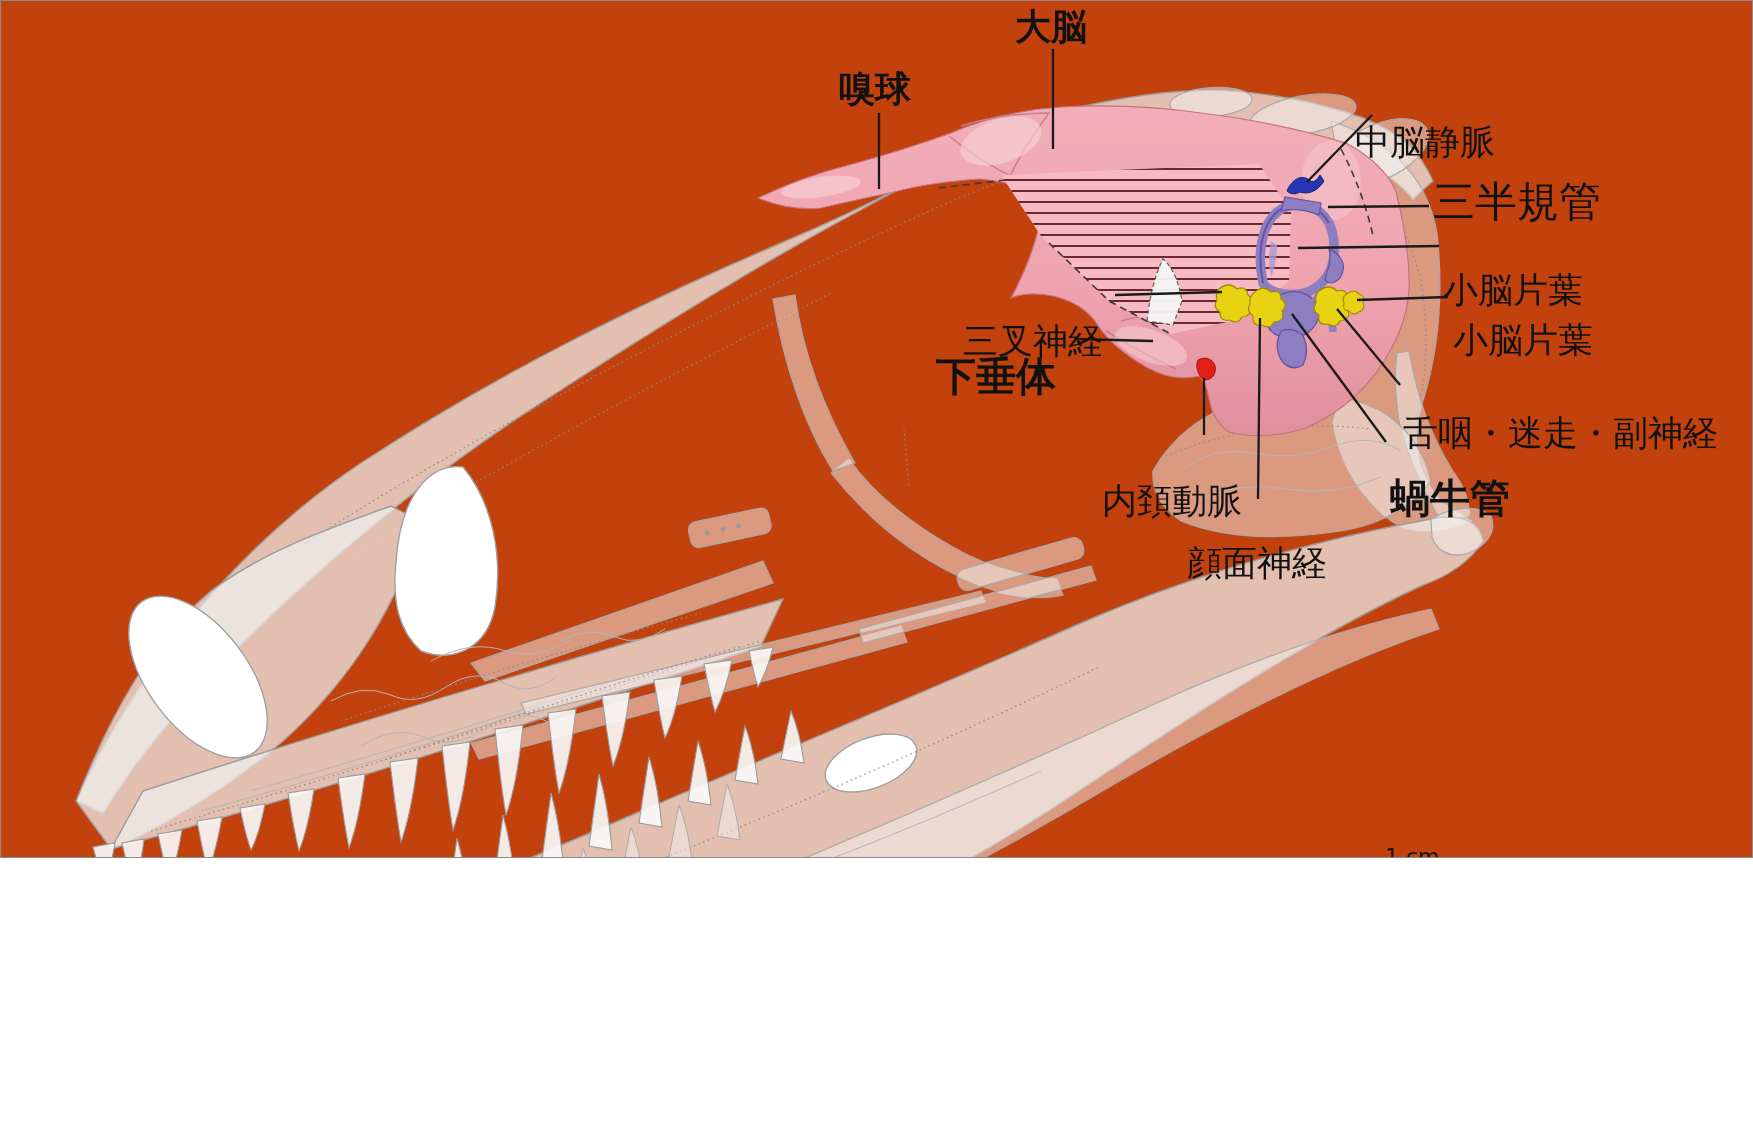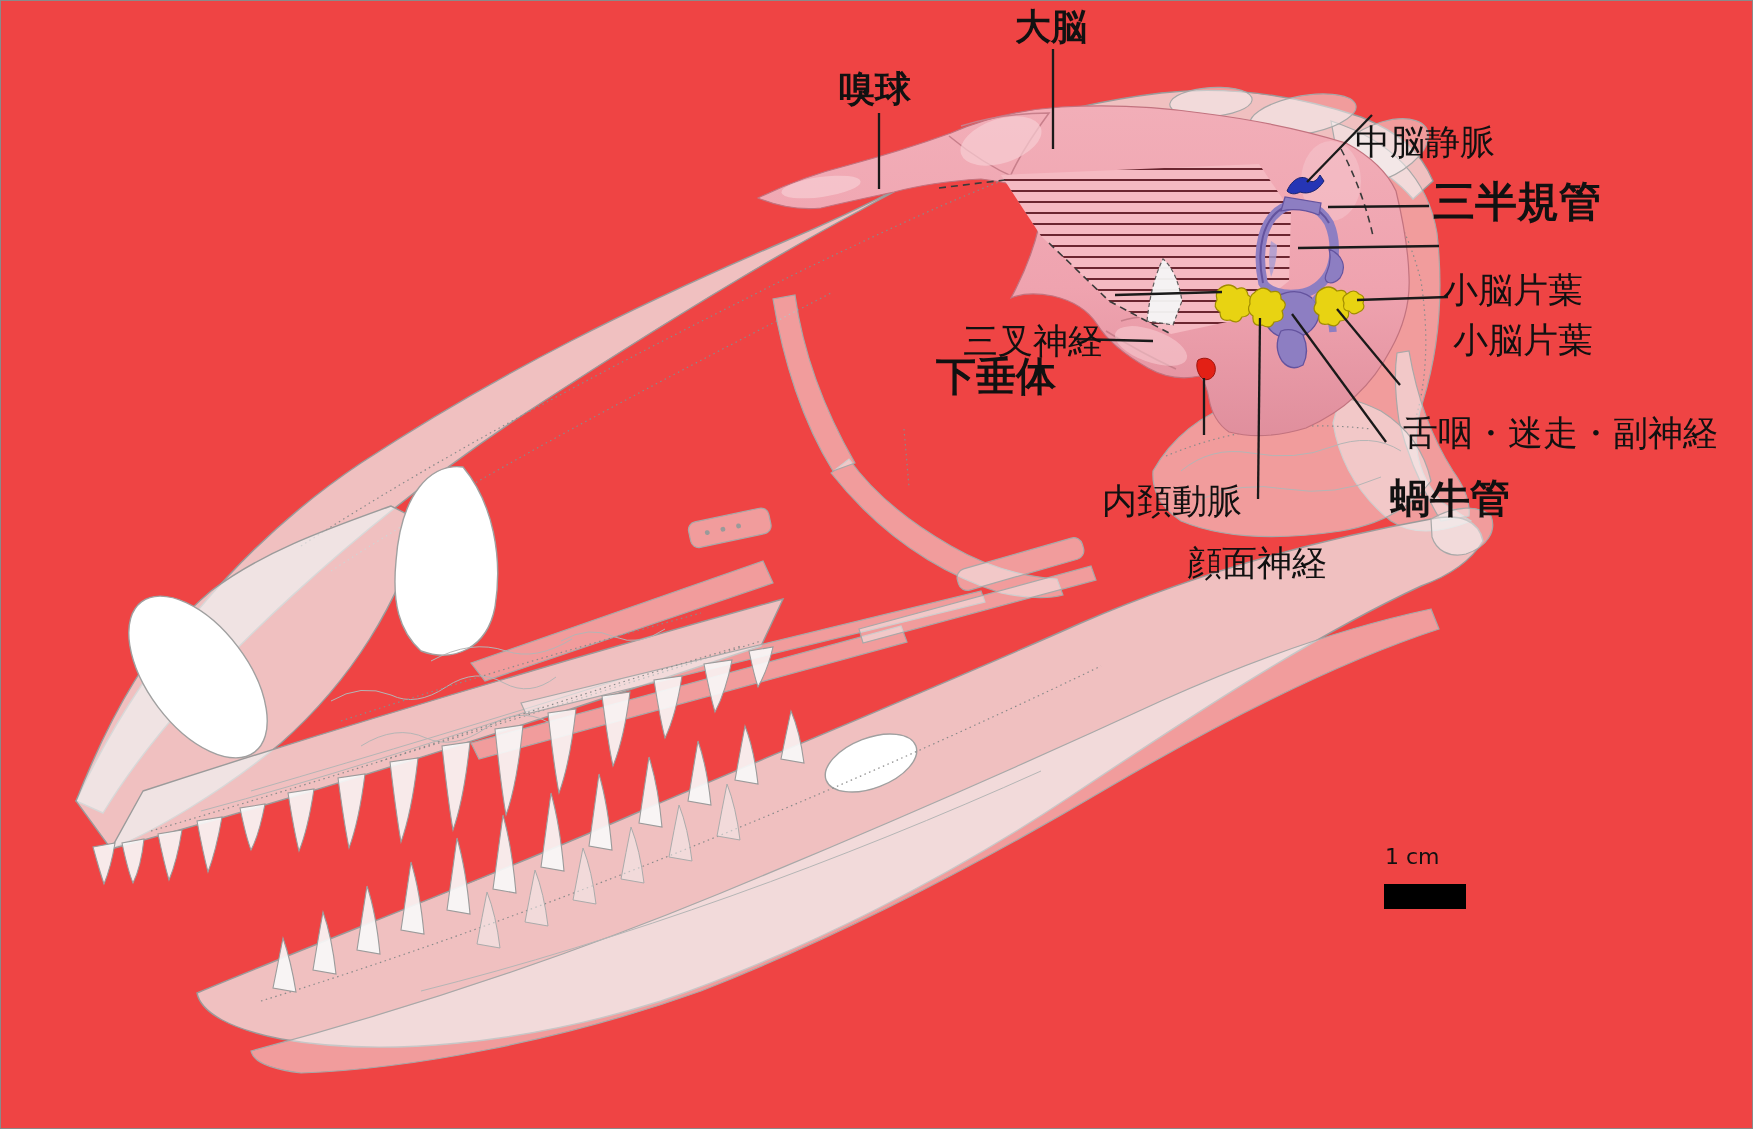--- a/index.html
+++ b/index.html
@@ -1,26 +1,26 @@
 <!DOCTYPE html>
 <html><head>
 <meta charset="utf-8">
 <style>
   html,body{margin:0;padding:0;background:#fff;}
-  #stage{position:relative;width:1753px;height:1129px;background:#ef4444;
+  #stage{position:relative;width:1753px;height:858px;background:#c2410c;
          border:1px solid #8a8a8a;box-sizing:border-box;overflow:hidden;
          font-family:"DejaVu Sans",sans-serif;}
   svg{position:absolute;left:0;top:0;}
   .lbl{position:absolute;color:#111;line-height:1;white-space:nowrap;
        font-family:"DejaVu Sans",sans-serif;font-weight:500;}
   .fs29{font-size:35px;margin-top:44px;}
   .fs34{font-size:22px;}
   .fs36{font-size:36px;font-weight:600;}
   .fs40{font-size:40px;font-weight:600;margin-top:40px;}
-  .fs42{font-size:42px;font-weight:700;}
+  .fs42{font-size:42px;font-weight:400;}
   .bone{fill:rgba(240,240,240,0.72);stroke:#9b9b9b;stroke-width:1.4;}
   .bonelight{fill:rgba(244,244,244,0.5);stroke:#a8a8a8;stroke-width:1.2;}
   .hole{fill:#ffffff;stroke:#a0a0a0;stroke-width:1.4;}
   .tooth{fill:rgba(248,248,248,0.92);stroke:#9b9b9b;stroke-width:1.1;}
   .tooth2{fill:rgba(244,244,244,0.5);stroke:#ababab;stroke-width:1;}
   .stipple{fill:none;stroke:#8a8a8a;stroke-width:1.2;stroke-dasharray:1.5,3.5;}
   .squiggle{fill:none;stroke:#b5b5b5;stroke-width:1;}
   .leader{stroke:#1a1a1a;stroke-width:2.3;stroke-linecap:butt;}
   .dashedge{fill:none;stroke:#3a3a3a;stroke-width:1.6;stroke-dasharray:7,5;}
 </style>

